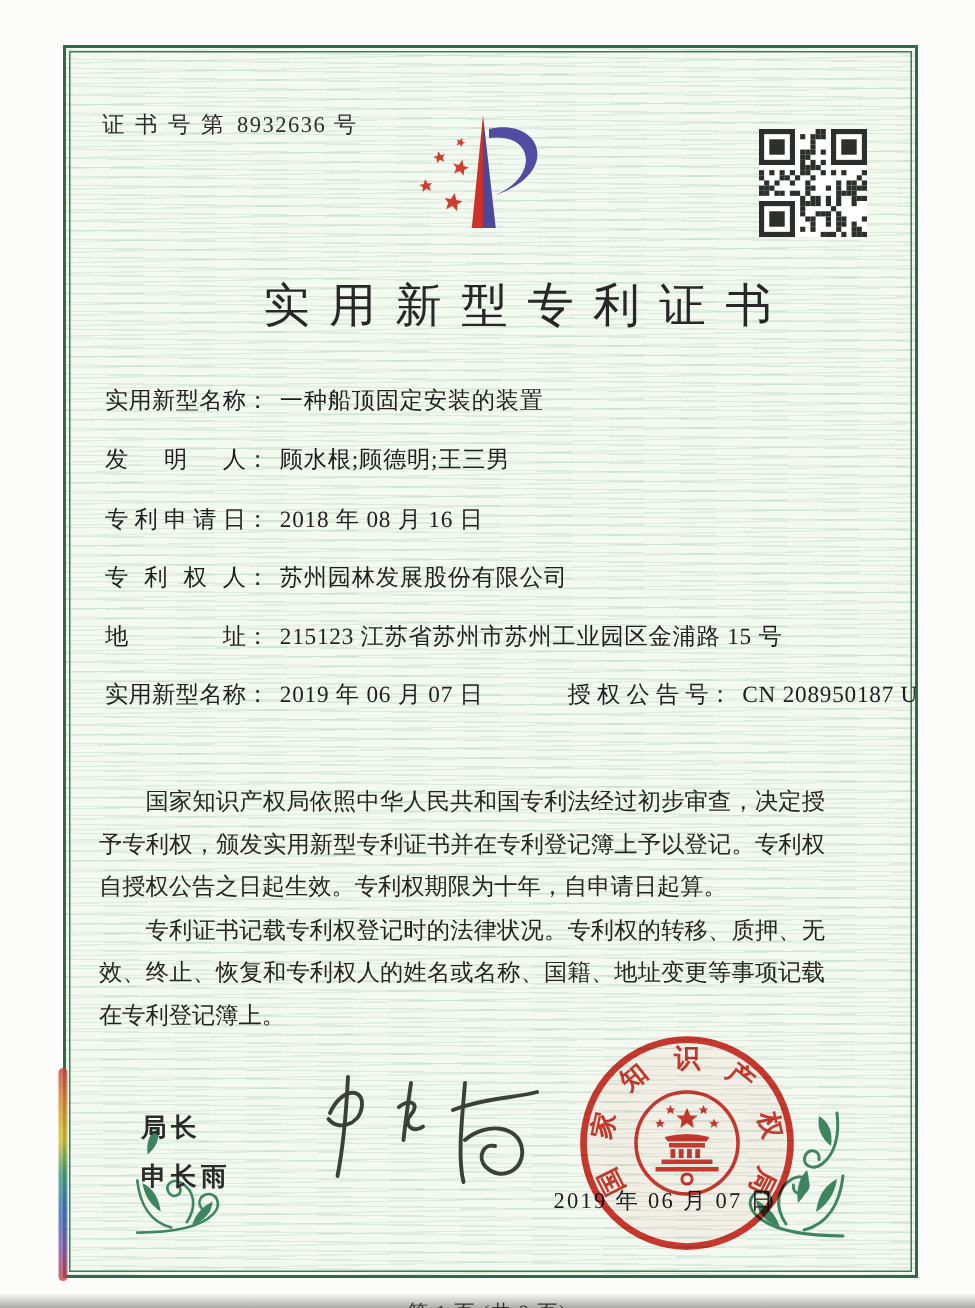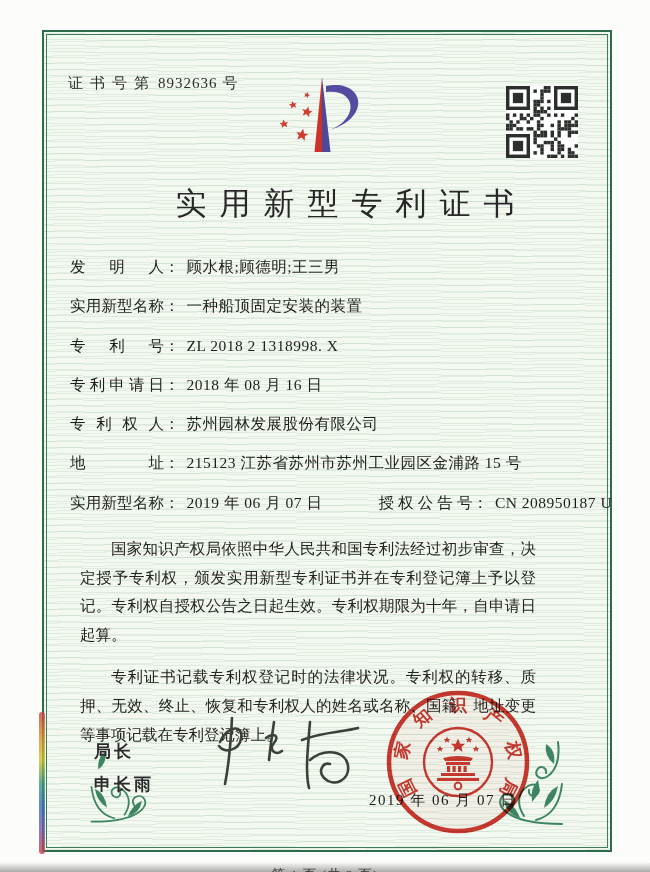--- a/index.html
+++ b/index.html
@@ -52,21 +52,21 @@
     vertical-align:top;
   }
   .colon{margin-right:7px;}
   .val{letter-spacing:.5px;}
   .grant-right{margin-left:56px;}
   
   .body-text{
     position:absolute;left:66px;top:521px;width:484px;
     font-size:15.5px;line-height:28.6px;text-align:justify;color:#242420;
   }
-  .body-text p{margin:14px;text-indent:2em;}
+  .body-text p{margin:0;text-indent:2em;}
   
   .director{
     position:absolute;left:94px;top:735px;
     font-family:"Liberation Sans","DejaVu Sans",sans-serif;
     font-size:17px;color:#2a2a2a;line-height:33px;letter-spacing:3px;font-weight:bold;
   }
   .signature{position:absolute;left:198px;top:712px;width:170px;height:95px;}
   .seal-date{
     position:absolute;left:369px;top:791px;width:170px;
     font-size:15px;letter-spacing:1.5px;color:#1c1c1c;
@@ -261,27 +261,24 @@
         <rect x="54.72" y="6.84" width="10.26" height="10.26" fill="#2c302c"></rect>
         <rect x="0" y="47.879999999999995" width="23.939999999999998" height="23.939999999999998" fill="#2c302c"></rect>
         <rect x="3.42" y="51.3" width="17.1" height="17.1" fill="#fff"></rect>
         <rect x="6.84" y="54.72" width="10.26" height="10.26" fill="#2c302c"></rect>
       </svg></div>
 
   <div class="title">实用新型专利证书</div>
 
   <div class="fields">
     <div class="row">
+      <span class="lbl">实用新型名称</span><span class="colon">：</span><span class="val">一种船顶固定安装的装置</span>
+    </div>
+    <div class="row">
       <span class="lbl">发明人</span><span class="colon">：</span><span class="val">顾水根;顾德明;王三男</span>
-    </div>
-    <div class="row">
-      <span class="lbl">实用新型名称</span><span class="colon">：</span><span class="val">一种船顶固定安装的装置</span>
-    </div>
-    <div class="row">
-      <span class="lbl">专利号</span><span class="colon">：</span><span class="val">ZL 2018 2 1318998. X</span>
     </div>
     <div class="row">
       <span class="lbl">专利申请日</span><span class="colon">：</span><span class="val">2018 年 08 月 16 日</span>
     </div>
     <div class="row">
       <span class="lbl">专利权人</span><span class="colon">：</span><span class="val">苏州园林发展股份有限公司</span>
     </div>
     <div class="row">
       <span class="lbl">地址</span><span class="colon">：</span><span class="val">215123 江苏省苏州市苏州工业园区金浦路 15 号</span>
     </div>

